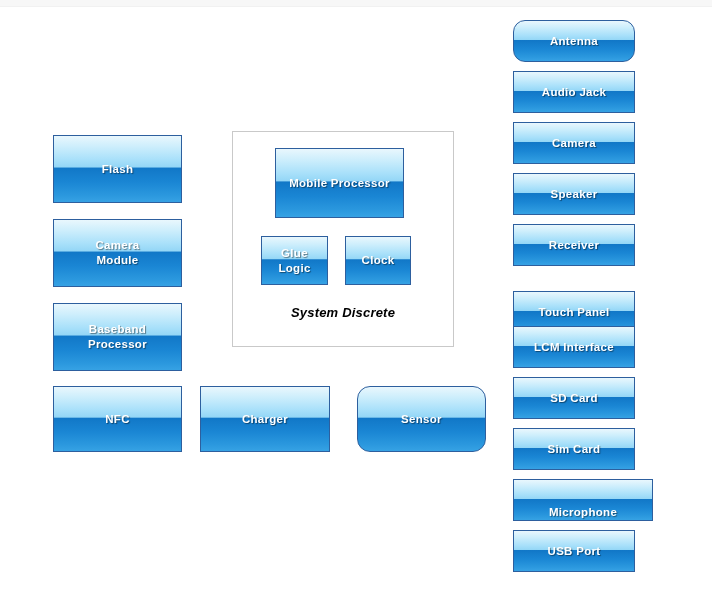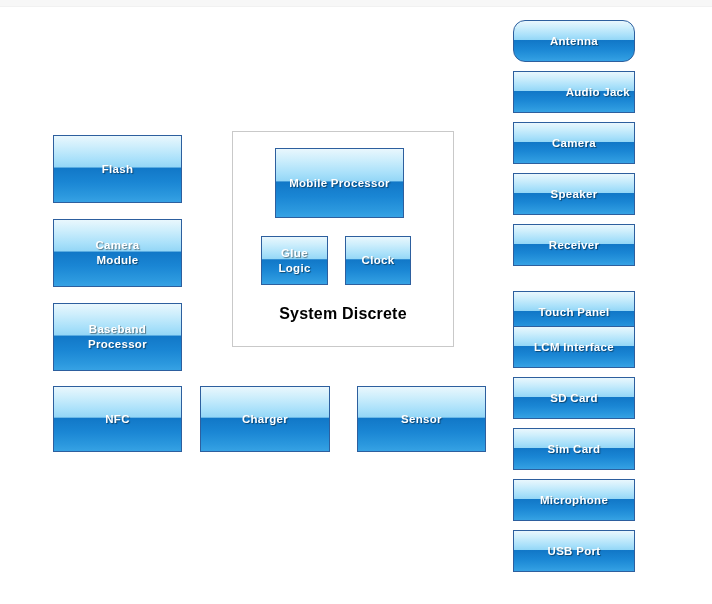--- a/index.html
+++ b/index.html
@@ -70,25 +70,26 @@
     height: 216px;
     border: 1px solid #c9c9c9;
     background: transparent;
   }
   #system-discrete-title {
     position: absolute;
     left: 232px;
     top: 305px;
     width: 222px;
     text-align: center;
-    font-size: 16px;
+    font-size: 13px;
     font-weight: bold;
     color: #000000;
     letter-spacing: 0.2px;
     user-select: none;
+    font-style: italic;
   }
 </style>
 </head>
 <body>
 
 <div id="canvas">
 
   <div id="top-strip"></div>
 
   <div id="left-column">
@@ -120,30 +121,30 @@
       </div>
       <div class="block" style="left: 345px; top: 236px; width: 66px; height: 49px;">
         <span class="label">Clock</span>
       </div>
     </div>
 
   <div id="bottom-row">
       <div class="block" style="left: 200px; top: 386px; width: 130px; height: 66px; align-items: center;">
         <span class="label">Charger</span>
       </div>
-      <div class="block" style="left: 357px; top: 386px; width: 129px; height: 66px;">
+      <div class="block" style="left: 357px; top: 386px; width: 129px; height: 66px; border-radius: 13px;">
         <span class="label">Sensor</span>
       </div>
     </div>
 
   <div id="right-column">
       <div class="block" style="left: 513px; top: 20px; width: 122px; height: 42px; border-radius: 12px;">
         <span class="label">Antenna</span>
       </div>
-      <div class="block" style="left: 513px; top: 71px; width: 122px; height: 42px; justify-content: flex-end;">
+      <div class="block" style="left: 513px; top: 71px; width: 122px; height: 42px;">
         <span class="label">Audio Jack</span>
       </div>
       <div class="block" style="left: 513px; top: 122px; width: 122px; height: 42px;">
         <span class="label">Camera</span>
       </div>
       <div class="block" style="left: 513px; top: 173px; width: 122px; height: 42px;">
         <span class="label">Speaker</span>
       </div>
       <div class="block" style="left: 513px; top: 224px; width: 122px; height: 42px;">
         <span class="label">Receiver</span>
@@ -153,21 +154,21 @@
       </div>
       <div class="block" style="left: 513px; top: 326px; width: 122px; height: 42px;">
         <span class="label">LCM Interface</span>
       </div>
       <div class="block" style="left: 513px; top: 377px; width: 122px; height: 42px;">
         <span class="label">SD Card</span>
       </div>
       <div class="block" style="left: 513px; top: 428px; width: 122px; height: 42px; justify-content: center;">
         <span class="label">Sim Card</span>
       </div>
-      <div class="block" style="left: 513px; top: 479px; width: 122px; height: 42px;">
+      <div class="block" style="left: 513px; top: 479px; width: 140px; height: 42px; align-items: flex-end;">
         <span class="label">Microphone</span>
       </div>
       <div class="block" style="left: 513px; top: 530px; width: 122px; height: 42px;">
         <span class="label">USB Port</span>
       </div>
     </div>
 
 </div>
 
 </body></html>

